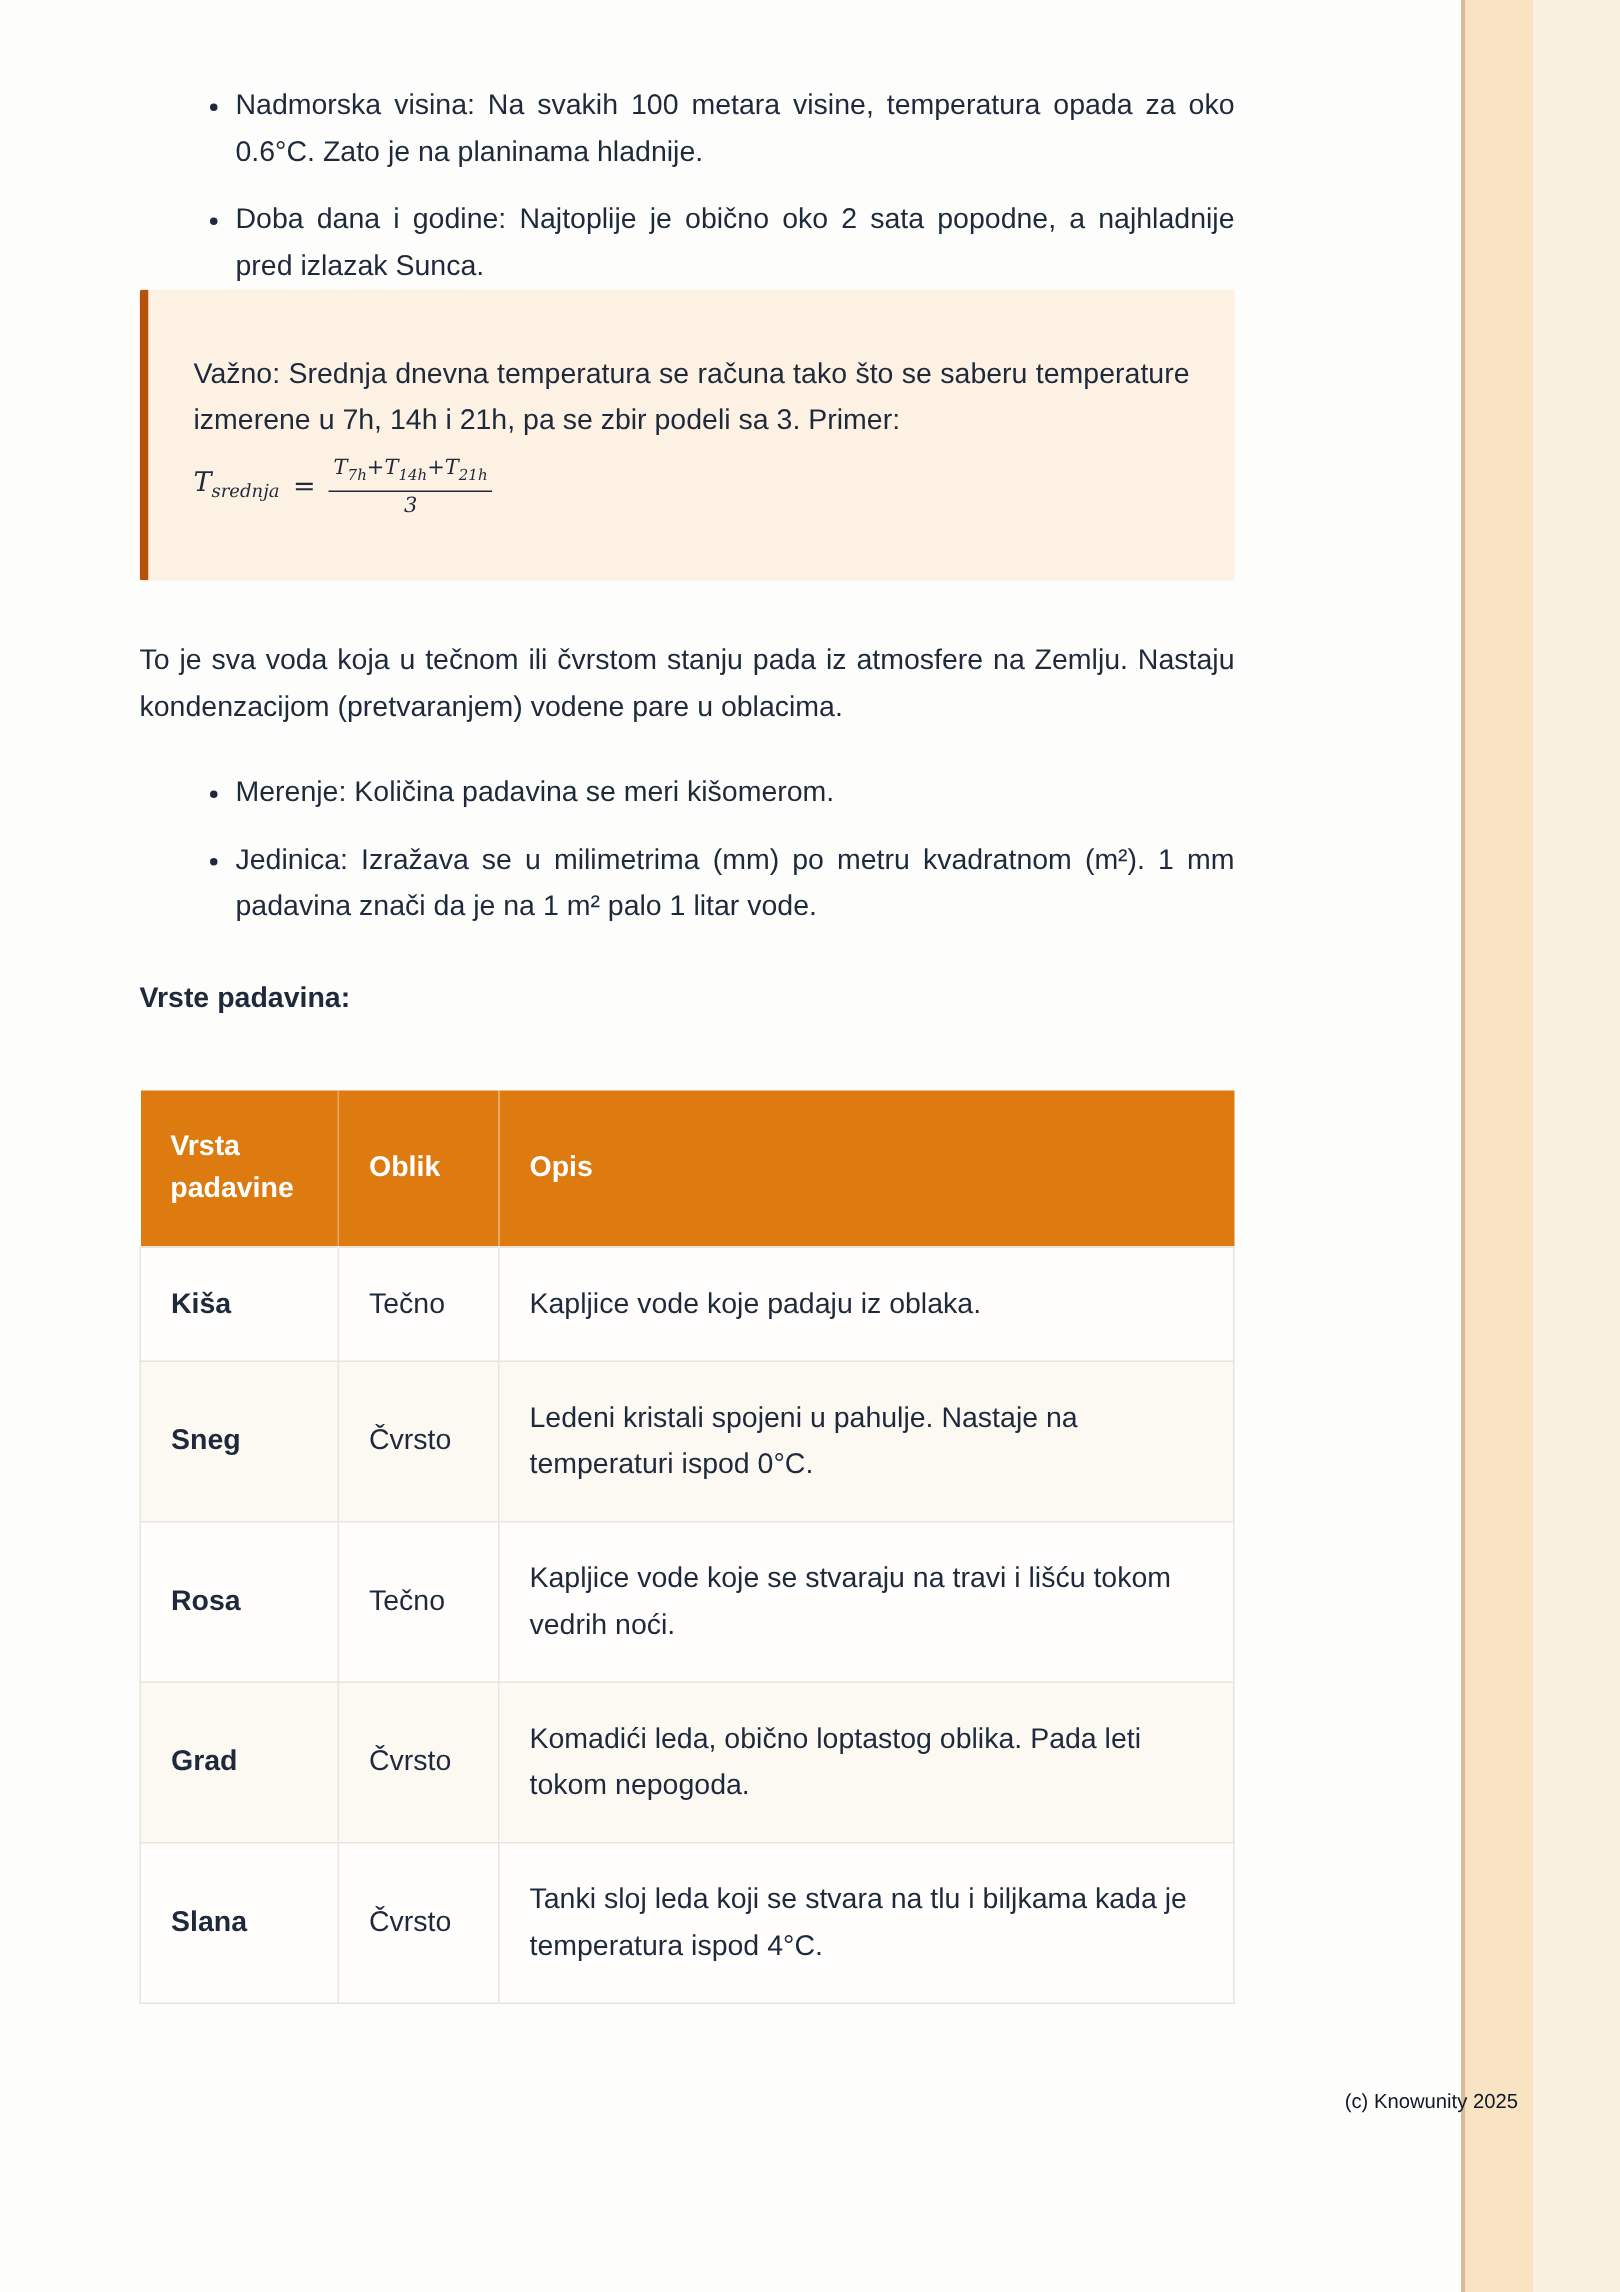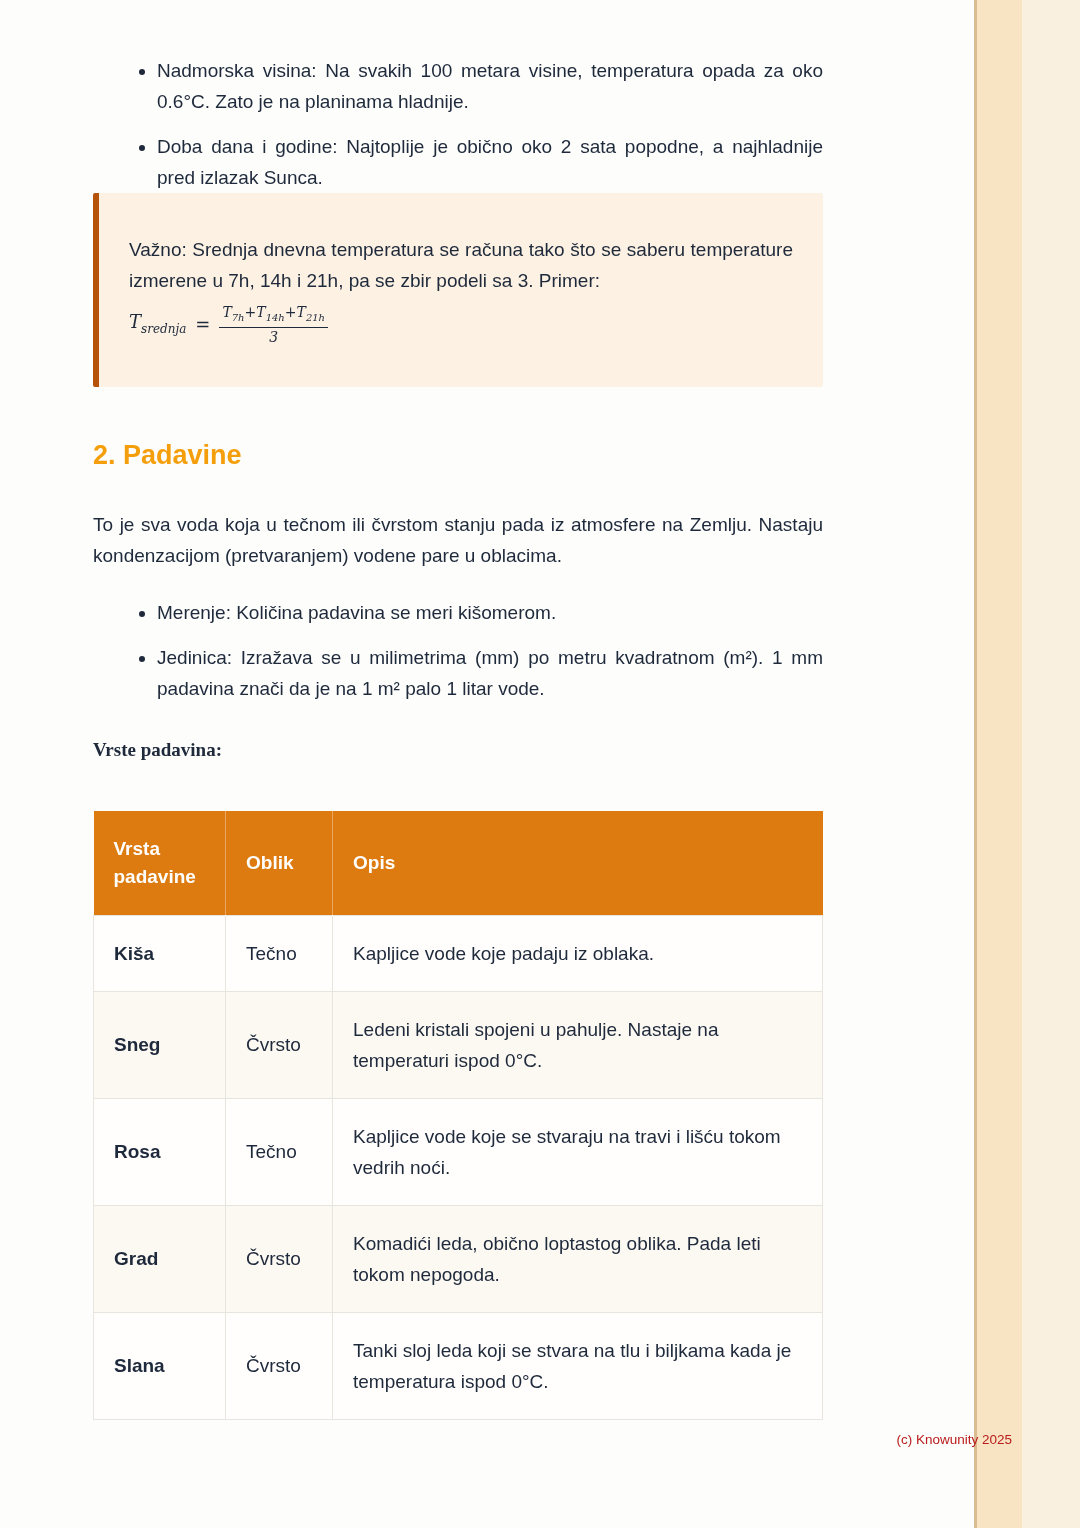--- a/index.html
+++ b/index.html
@@ -57,21 +57,21 @@
 
   h2.section-title{
     margin-top:52px;
     font-size:27px;
     line-height:32px;
     font-weight:bold;
     color:var(--accent-orange);
   }
   p.section-intro{margin-top:38px;text-align:justify;}
   ul.bullets.second{margin-top:26px;}
-  .table-label{margin-top:30px;font-weight:bold;font-family:Liberation Serif, serif;}
+  .table-label{margin-top:30px;font-weight:bold;}
 
   table.precip{
     width:100%;
     border-collapse:collapse;
     margin-top:46px;
   }
   table.precip thead th{
     background:var(--table-header);
     color:#ffffff;
     font-weight:bold;
@@ -88,25 +88,25 @@
     padding:22px 20px;
     vertical-align:middle;
     text-align:left;
   }
   table.precip tbody tr:nth-child(even){background:#fcf9f3;}
   table.precip tbody tr:nth-child(odd){background:#fffefc;}
   td.cell-type{font-weight:bold;}
 
   .footer{
     position:absolute;
-    top:1432px;
+    top:1393px;
     right:68px;
     font-size:13.5px;
     line-height:16px;
-    color:#b91c1c;
+    color:#0f172a;
   }
 </style>
 </head>
 <body>
 
 <div class="edge-line"></div>
 <div class="edge-band"></div>
 <div class="edge-outer"></div>
 
 <div class="content">
@@ -121,21 +121,20 @@
     <div class="formula">
       <span class="f-lhs"><span>T</span><sub>srednja</sub></span>
       <span class="f-eq">=</span>
       <span class="frac">
         <span class="num"><span>T</span><sub>7h</sub><span>+</span><span>T</span><sub>14h</sub><span>+</span><span>T</span><sub>21h</sub></span>
         <span class="den">3</span>
       </span>
     </div>
   </div>
 
-  <h2 class="section-title">2. Padavine</h2>
 
   <p class="section-intro">To je sva voda koja u tečnom ili čvrstom stanju pada iz atmosfere na Zemlju. Nastaju kondenzacijom (pretvaranjem) vodene pare u oblacima.</p>
 
   <ul class="bullets second">
     <li><span class="b">Merenje:</span><span> Količina padavina se meri </span><span class="b">kišomerom</span><span>.</span></li>
     <li><span class="b">Jedinica:</span><span> Izražava se u </span><span class="b">milimetrima (mm)</span><span> po metru kvadratnom (m²). 1 mm padavina znači da je na 1 m² palo 1 litar vode.</span></li>
   </ul>
 
   <p class="table-label">Vrste padavina:</p>
 
@@ -169,20 +168,20 @@
         <td class="cell-desc">Kapljice vode koje se stvaraju na travi i lišću tokom vedrih noći.</td>
       </tr>
       <tr>
         <td class="cell-type">Grad</td>
         <td class="cell-form">Čvrsto</td>
         <td class="cell-desc">Komadići leda, obično loptastog oblika. Pada leti tokom nepogoda.</td>
       </tr>
       <tr>
         <td class="cell-type">Slana</td>
         <td class="cell-form">Čvrsto</td>
-        <td class="cell-desc">Tanki sloj leda koji se stvara na tlu i biljkama kada je temperatura ispod 0°C.</td>
+        <td class="cell-desc">Tanki sloj leda koji se stvara na tlu i biljkama kada je temperatura ispod 4°C.</td>
       </tr>
     </tbody>
   </table>
 
 </div>
 
 <div class="footer">(c) Knowunity 2025</div>
 
 </body></html>

